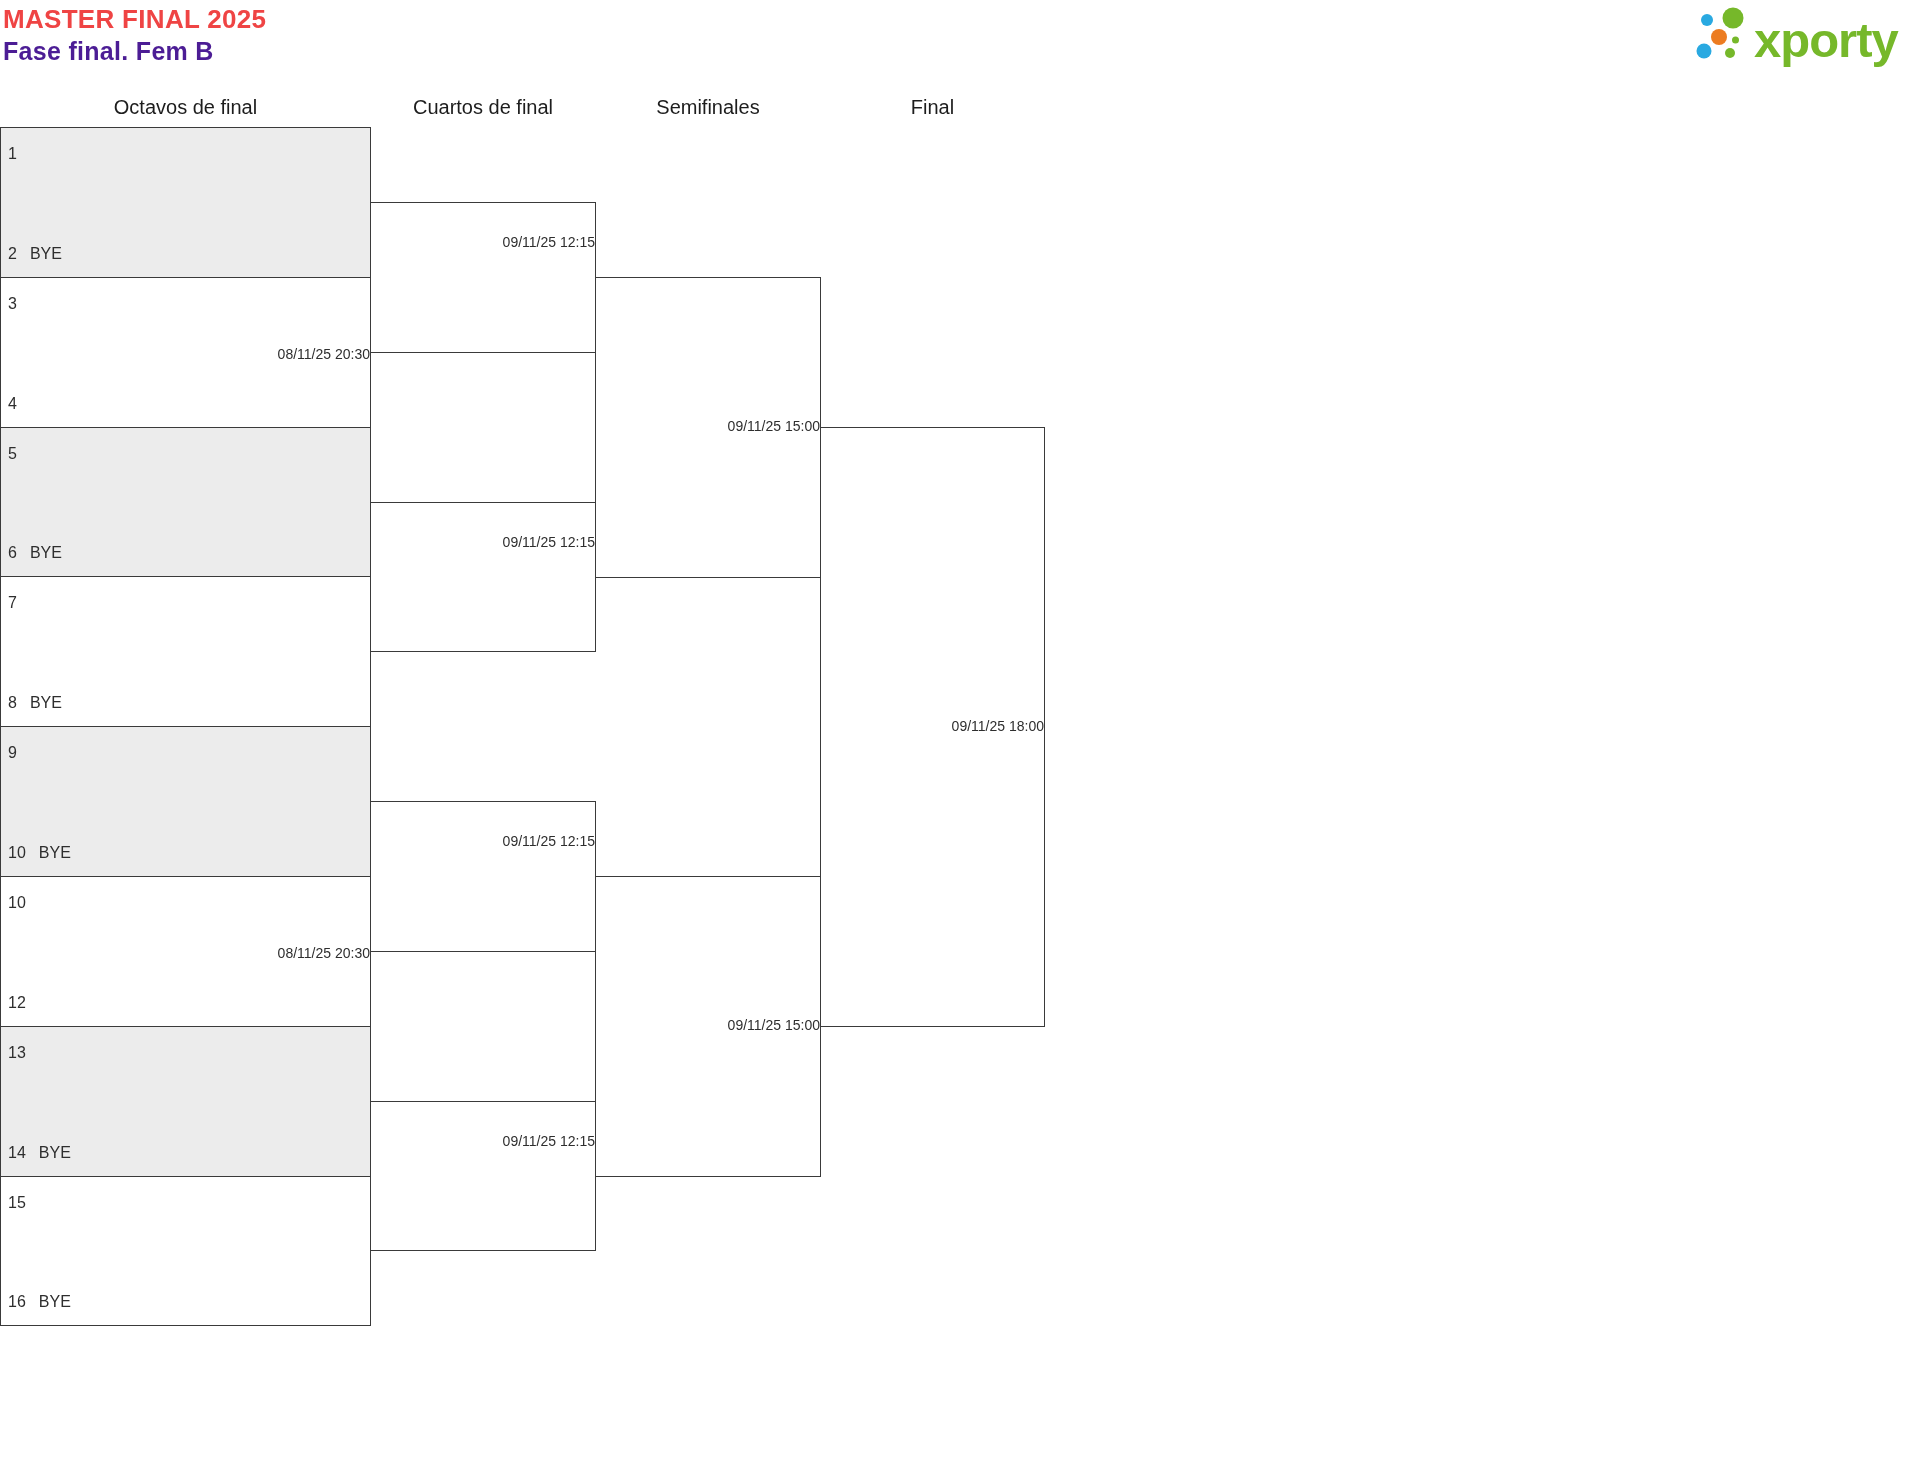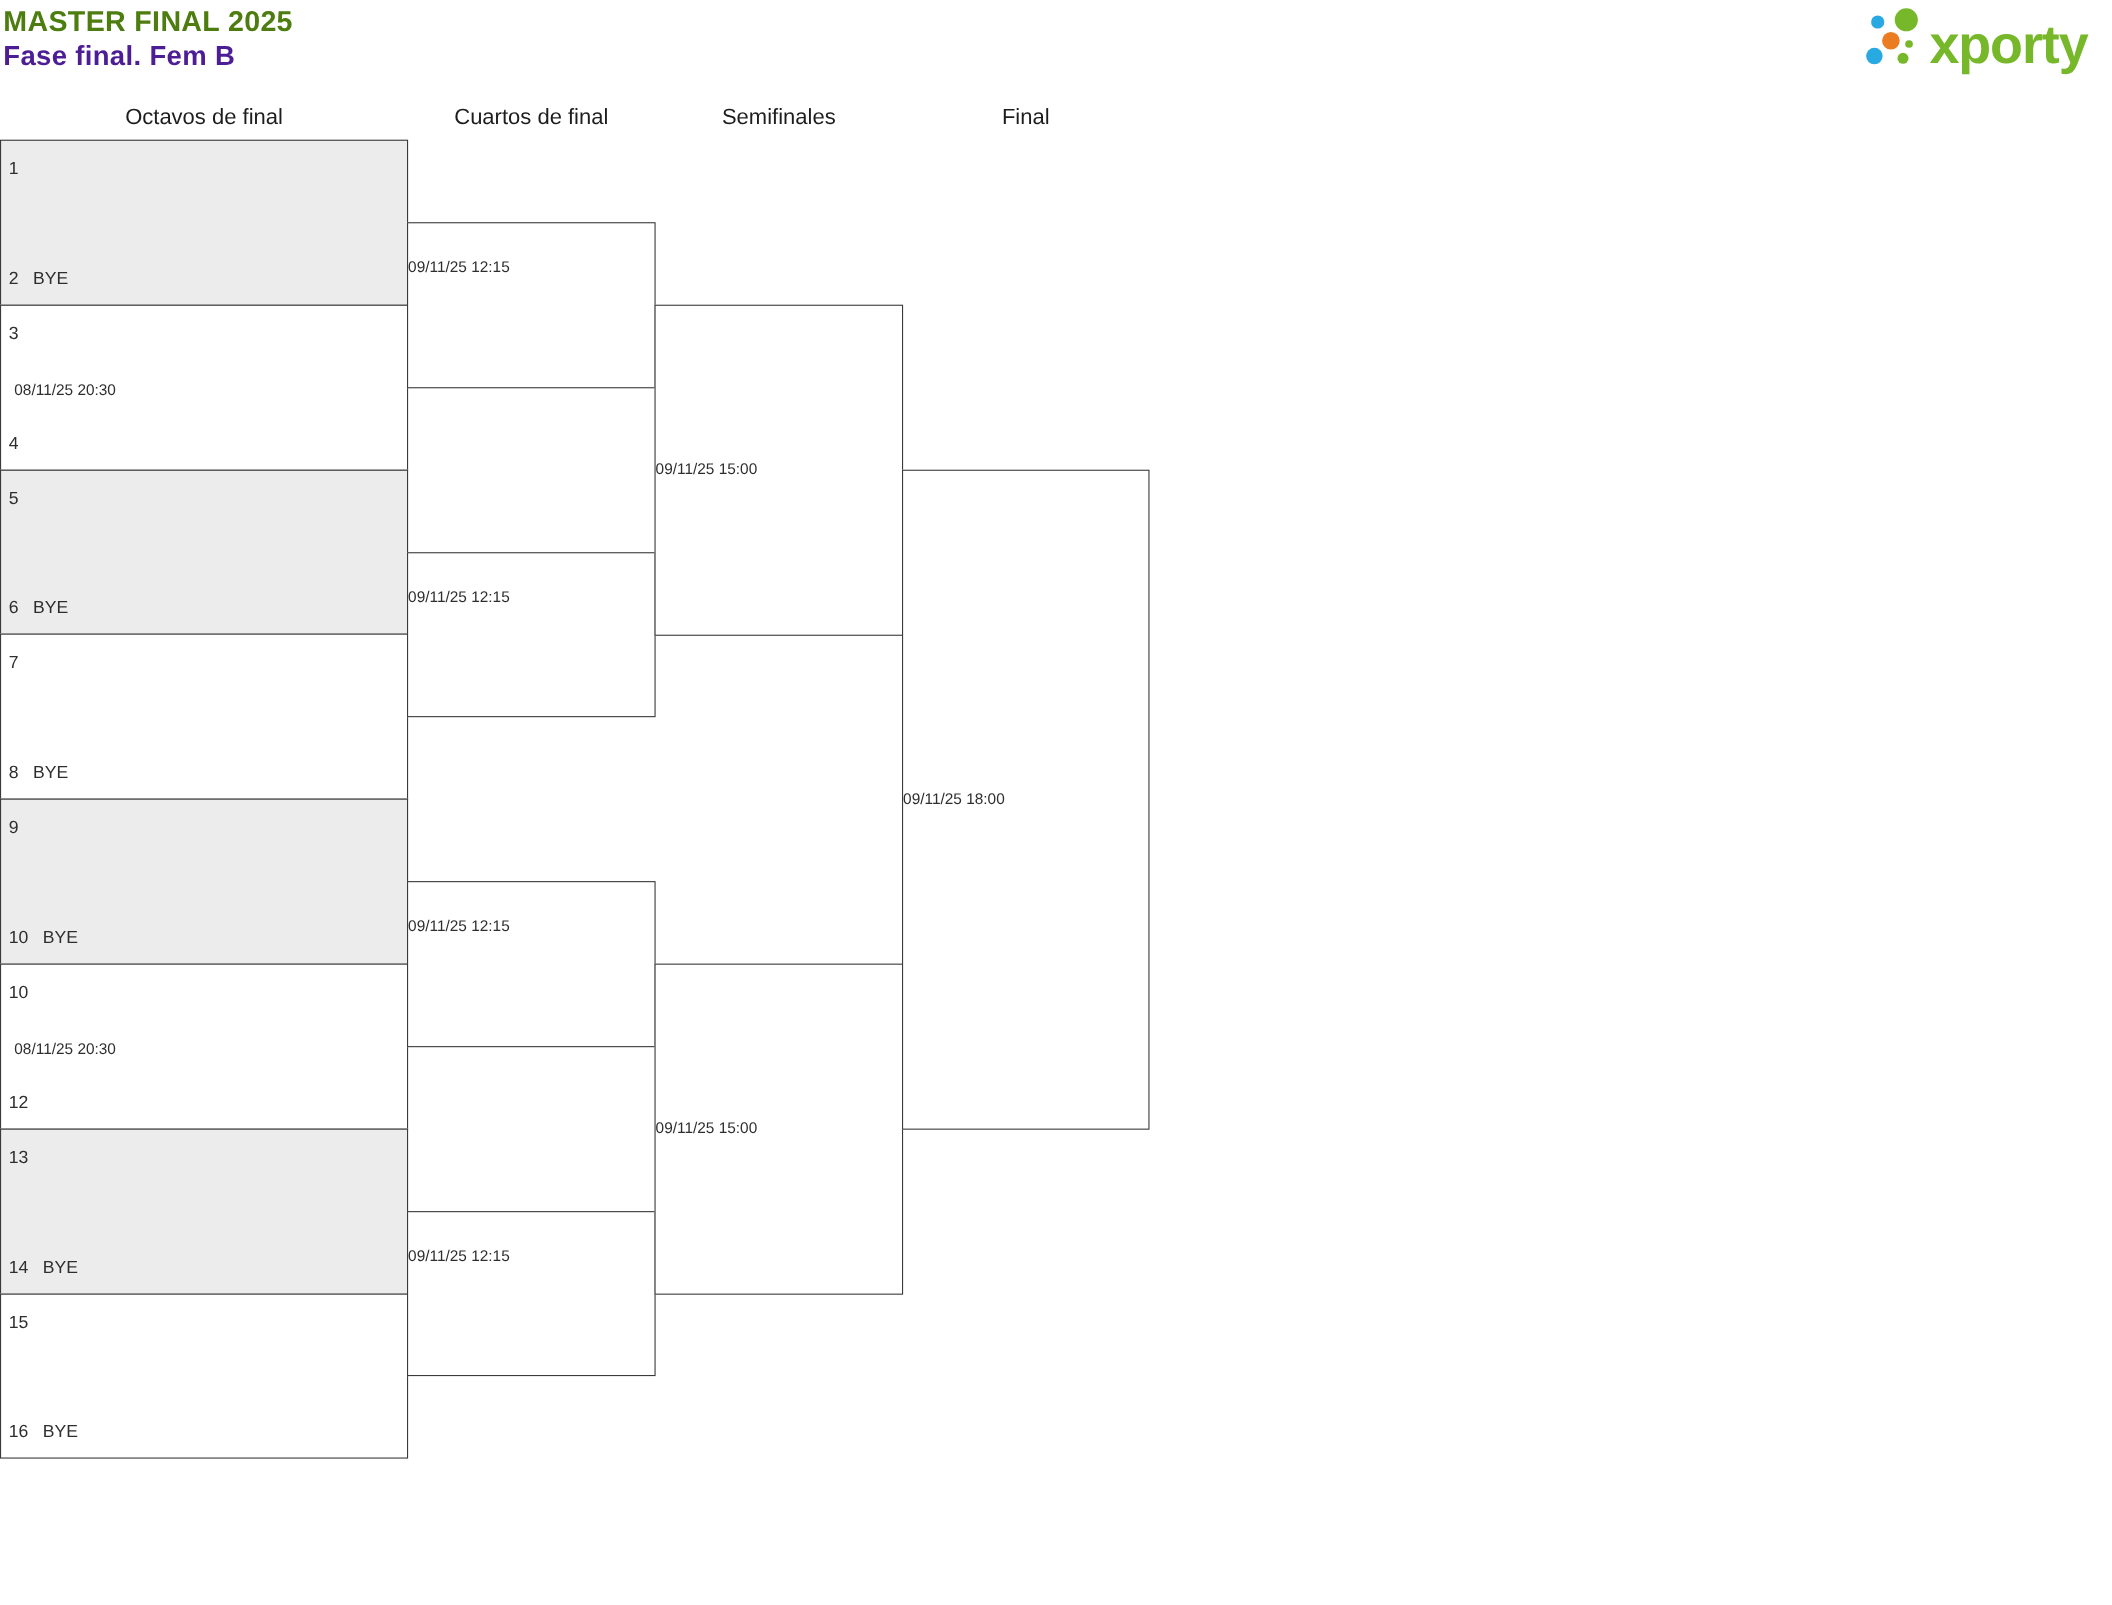--- a/index.html
+++ b/index.html
@@ -2,21 +2,21 @@
 <html style="--border: #3a3a3a; --box-alt-fill: #ececec; --text: #2e2e2e; --green: #76b82a; --blue: #29a9e1; --orange: #ec7c21;"><head>
 <meta charset="utf-8">
 <title>Tournament bracket</title>
 <style>
   html,body{margin:0;padding:0;background:#fff;}
   body{font-family:"Liberation Sans",sans-serif;color:#2e2e2e;}
   .page{position:relative;width:1920px;height:1459px;background:#fff;overflow:hidden;}
 
   
   .titleblock{position:absolute;left:3px;top:3px;}
-  .title{font-size:26px;font-weight:700;color:#4d7c0f;line-height:32px;letter-spacing:.3px;}
+  .title{font-size:26px;font-weight:700;color:#ef4444;line-height:32px;letter-spacing:.3px;}
   .subtitle{font-size:25px;font-weight:700;color:#4c1d95;line-height:32px;letter-spacing:.3px;}
 
   
   .logo{position:absolute;left:1690px;top:0;width:230px;height:70px;cursor:pointer;}
   .logo text{font-family:"Liberation Sans",sans-serif;font-weight:700;font-size:49px;letter-spacing:-1px;}
 
   
   .round-header{position:absolute;top:97px;height:20px;text-align:center;
                 font-size:20px;color:#1d1d1d;line-height:20px;}
 
@@ -26,21 +26,21 @@
   .r16{left:0;width:371px;}
   .qf{left:370px;width:226px;}
   .sf{left:595px;width:226px;}
   .f{left:820px;width:225px;}
 
   .slot{position:absolute;left:7px;display:flex;gap:13px;align-items:baseline;
         font-size:16px;line-height:22px;color:var(--text,#2e2e2e);white-space:nowrap;}
   .slot.top{top:15px;}
   .slot.bot{bottom:12px;}
 
-  .date{position:absolute;left:0;right:0;text-align:left;font-size:14px;
+  .date{position:absolute;left:0;right:0;text-align:right;font-size:14px;
         line-height:18px;color:var(--text,#2e2e2e);}
   .r16 .date{top:calc(50% - 8px);padding-left:12px;}
   .qf  .date{top:30px;}
   .sf  .date{top:91px;margin-top:48px;}
   .f   .date{top:256px;margin-top:33px;}
 </style>
 </head>
 <body>
 
 <div class="page">

